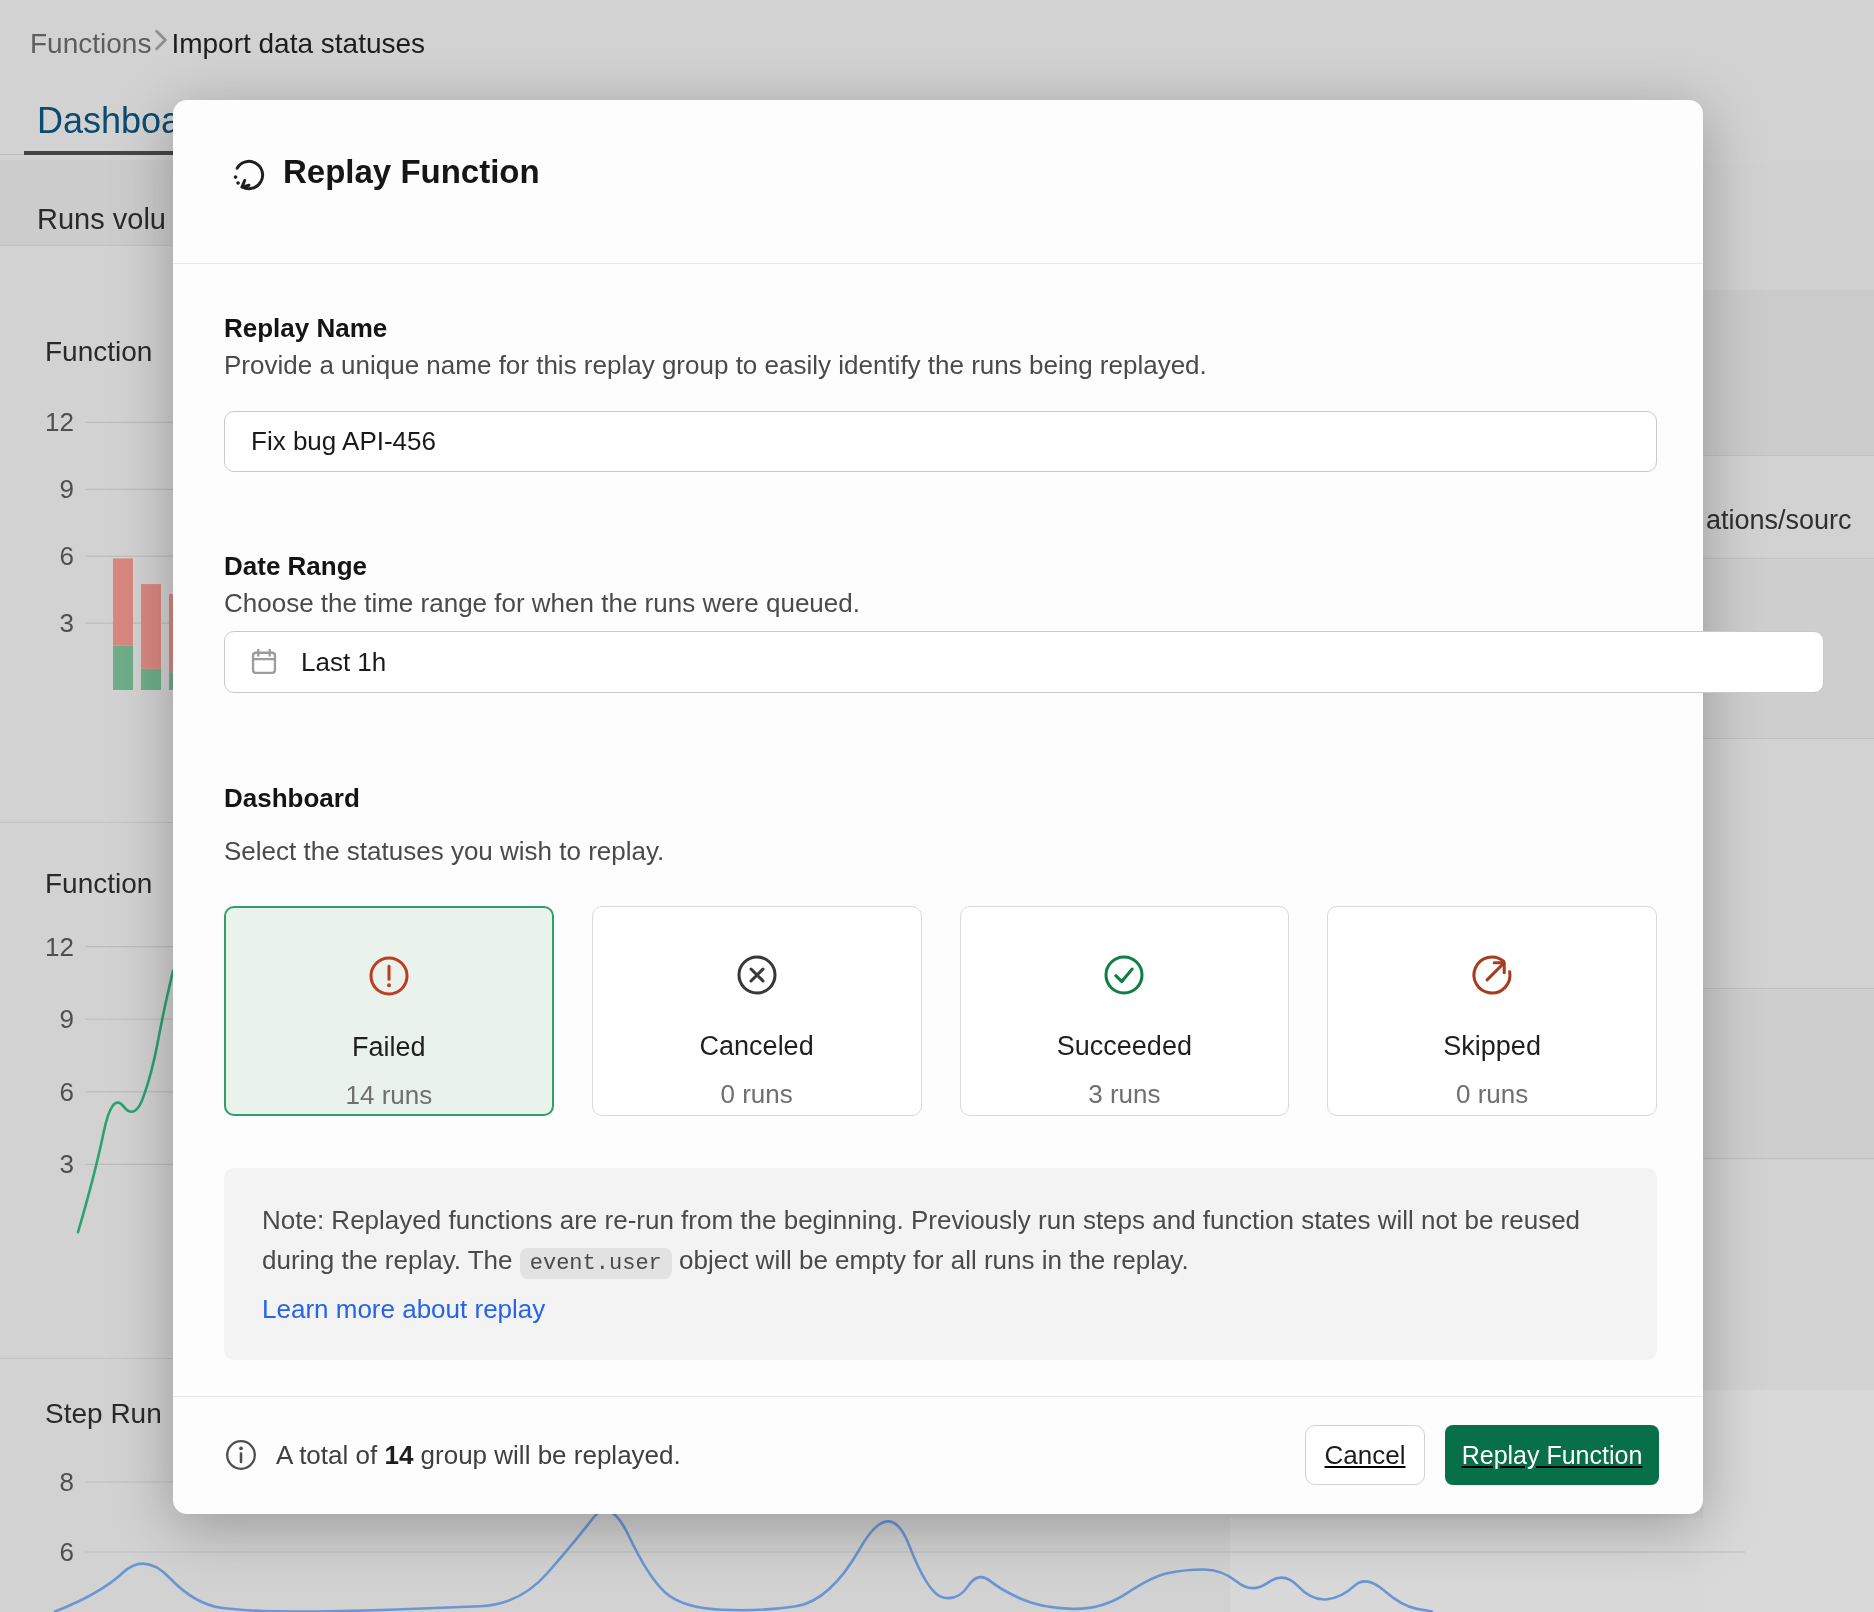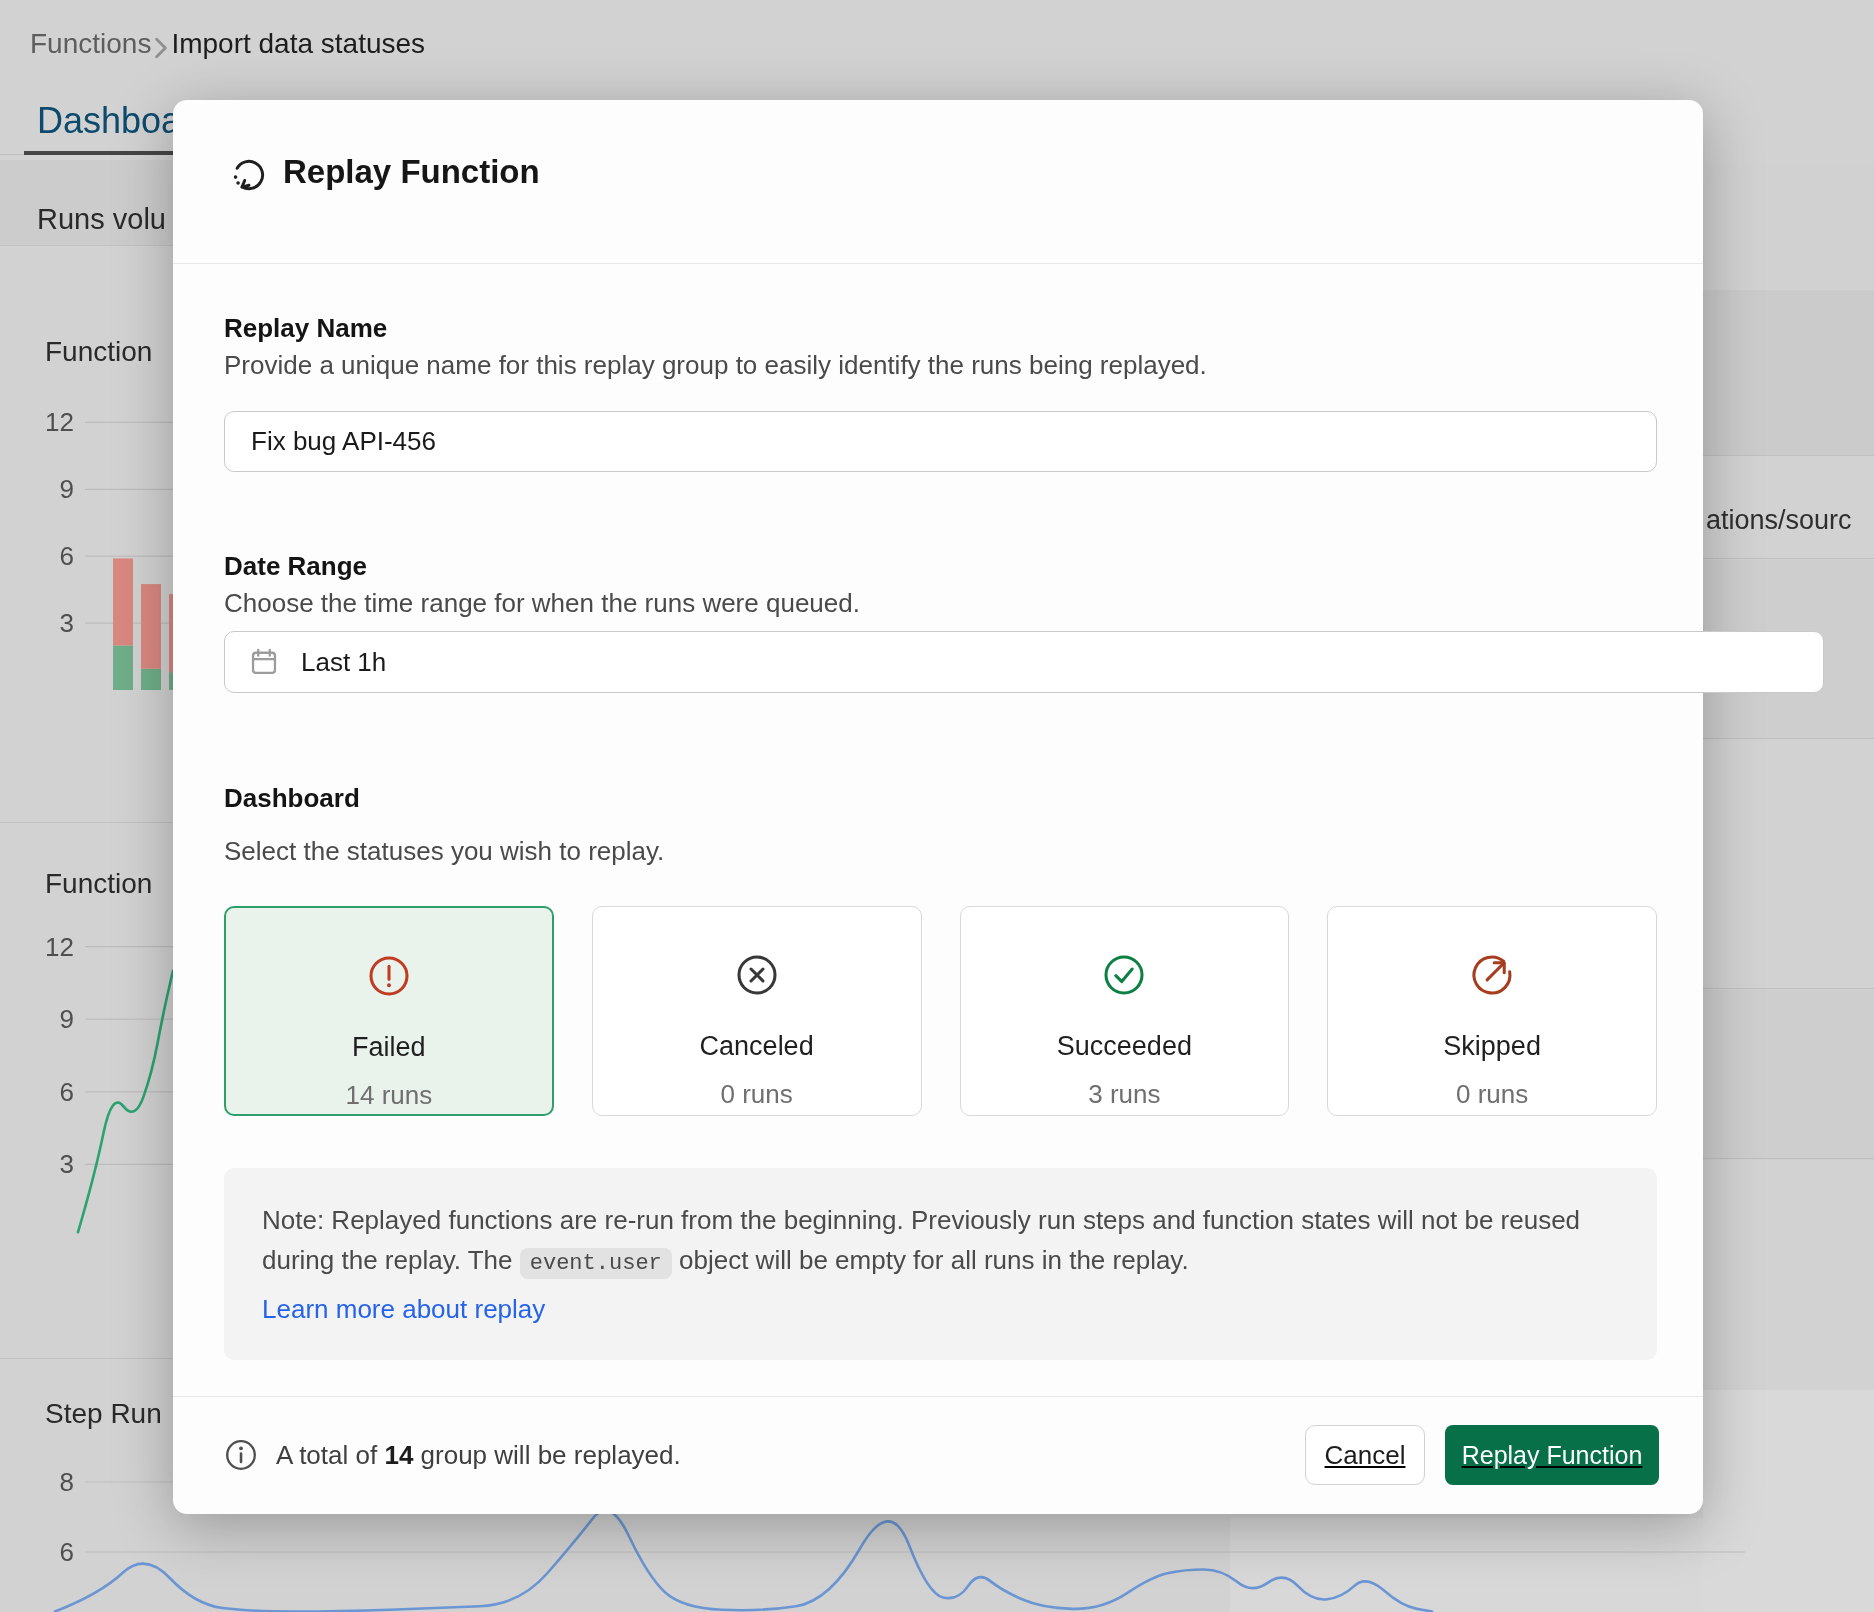--- a/index.html
+++ b/index.html
@@ -8,21 +8,21 @@
     background:#d2d2d2;
     font-family:"Liberation Sans","DejaVu Sans",sans-serif;
     -webkit-font-smoothing:antialiased;
   }
   
   .bg-layer{position:absolute;inset:0;z-index:0;}
   .strip-band{position:absolute;left:1703px;width:171px;}
   .strip-line{position:absolute;left:1703px;width:171px;height:1px;background:#c0c0c0;}
   .bottom-light{position:absolute;background:#d8d8d8;}
   #bg-charts{position:absolute;left:0;top:0;z-index:1;}
-  .breadcrumb{position:absolute;top:28px;left:30px;display:flex;align-items:flex-end;gap:0;z-index:2;}
+  .breadcrumb{position:absolute;top:28px;left:30px;display:flex;align-items:flex-start;gap:0;z-index:2;}
   .crumb-root{font-size:28px;color:#5d5d5d;}
   .crumb-current{font-size:28px;color:#1d1d1d;}
   .crumb-sep{display:flex;align-items:center;}
   .tab-label{position:absolute;top:100px;left:37px;font-size:36px;color:#0c4a6e;z-index:2;}
   .tab-underline{position:absolute;top:151px;left:24px;width:149px;height:4px;background:#454545;z-index:2;}
   .tabbar-line{position:absolute;top:154px;left:0;width:173px;height:1px;background:#bdbdbd;z-index:1;}
   .section-band{position:absolute;top:160px;left:0;width:173px;height:85px;background:#cccccc;border-bottom:1px solid #c2c2c2;z-index:1;}
   .section-title{position:absolute;top:203px;left:37px;font-size:29px;color:#2a2a2a;z-index:2;white-space:nowrap;}
   .chart-title{position:absolute;left:45px;font-size:28px;color:#2a2a2a;z-index:2;white-space:nowrap;}
   .divider-left{position:absolute;left:0;width:173px;height:1px;background:#c2c2c2;z-index:1;}

